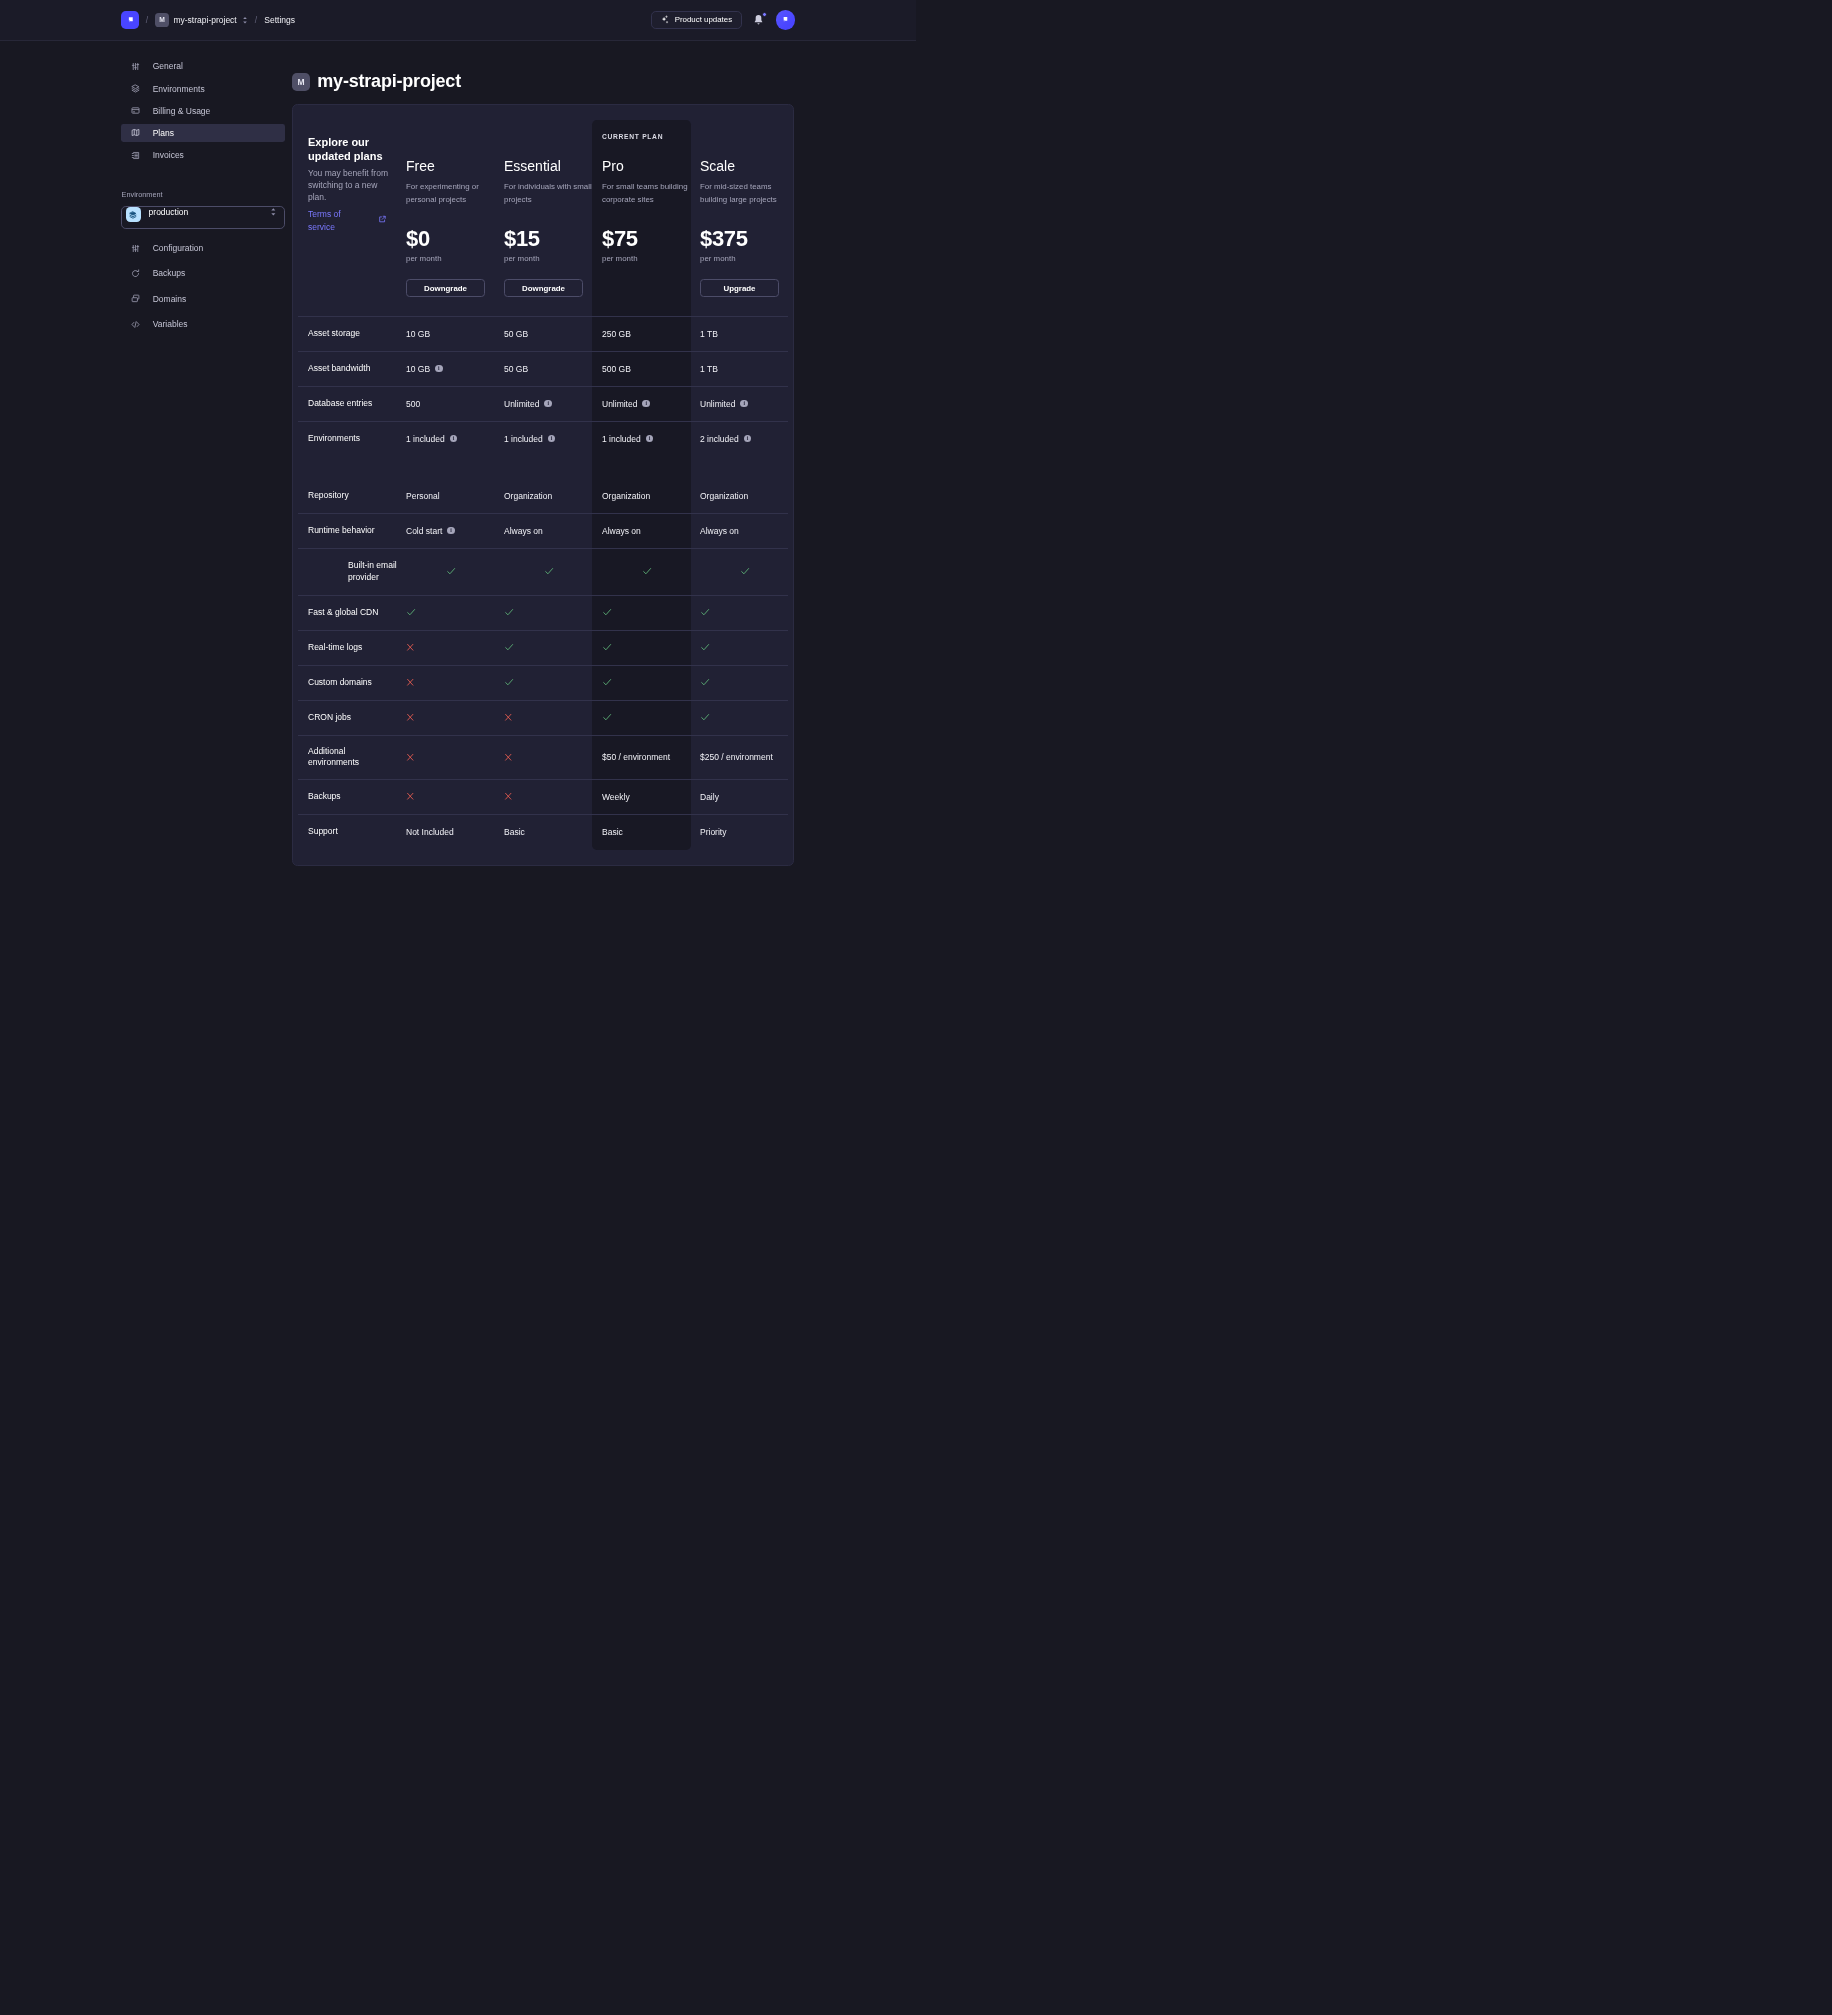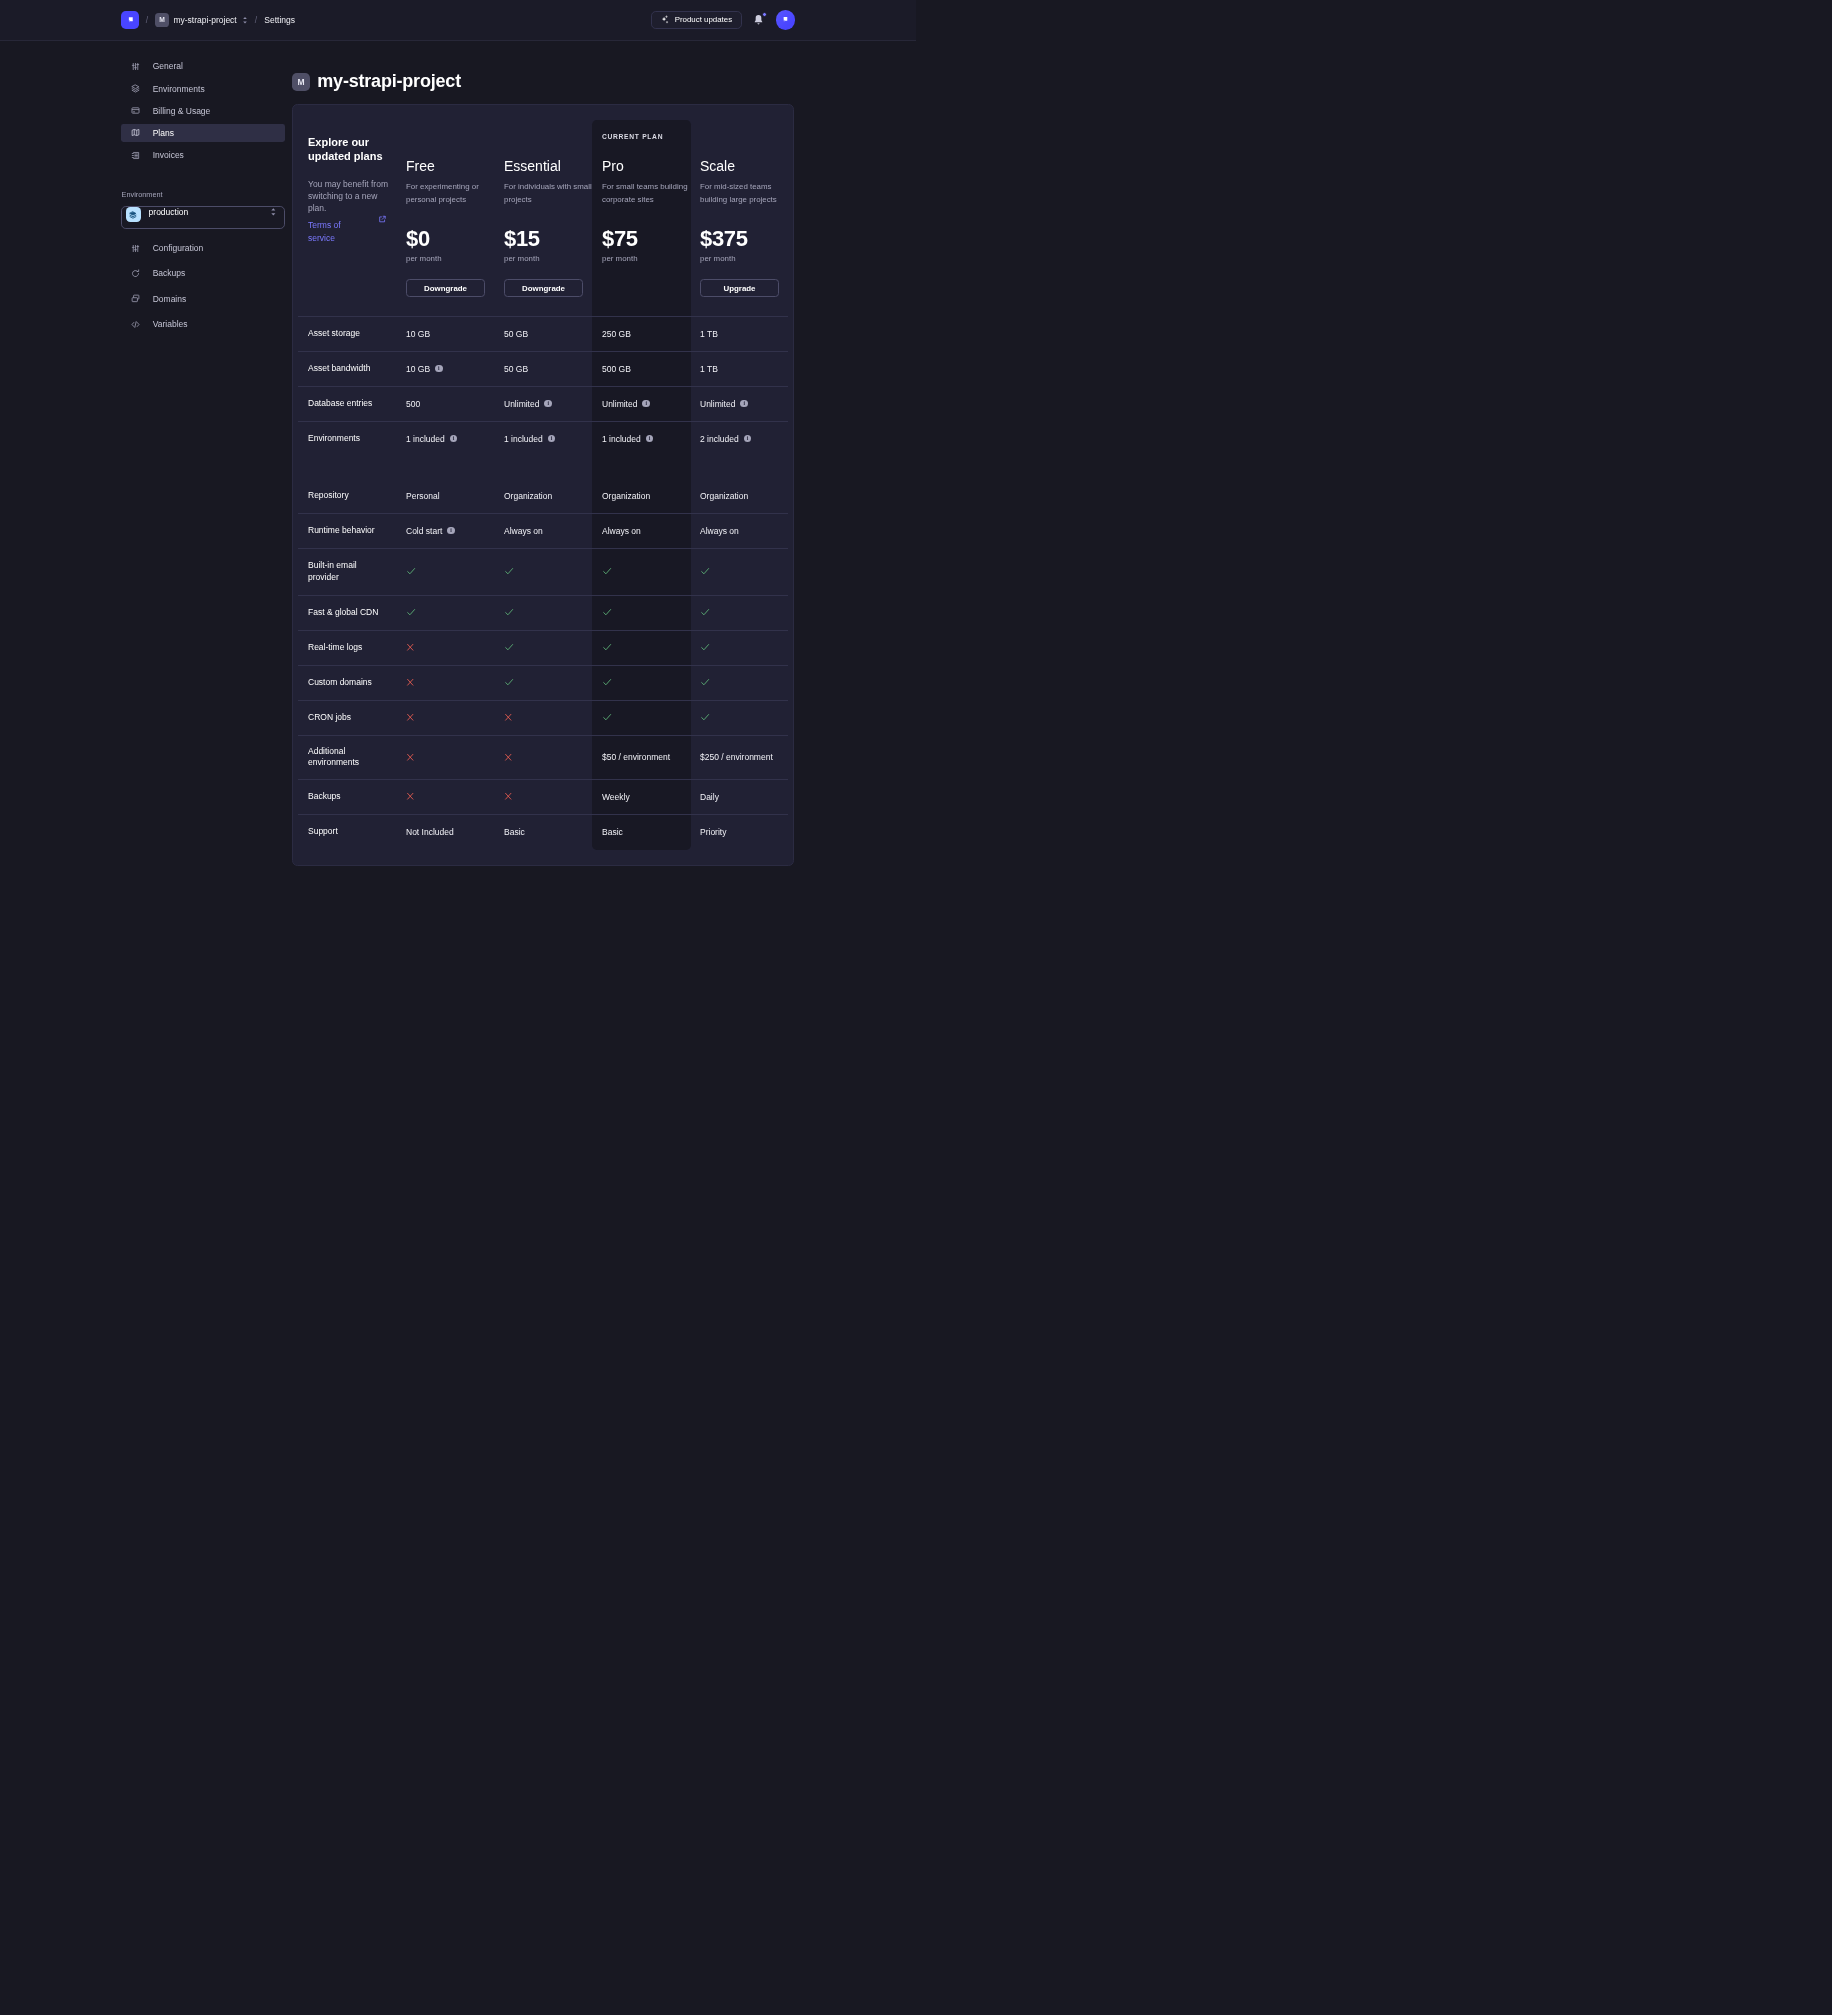--- a/index.html
+++ b/index.html
@@ -94,21 +94,21 @@
     background:#212134; border:0.6px solid #2b2b42; border-radius:5.5px;
   }
   .highlight-col {
     position:absolute; left:299px; top:15px; width:99px; bottom:15px;
     background:#181824; border-radius:4.8px; z-index:0;
   }
   .cols { display:grid; grid-template-columns:113px 98px 98px 98px 1fr; }
   .plans-header { position:relative; z-index:1; height:211px; }
   .intro { padding:30px 0 0 15px; position:relative; }
   .intro h2 { font-size:11px; line-height:14px; font-weight:700; max-width:97px; }
-  .intro p { margin-top:15px; font-size:8.5px; line-height:12px; color:#a5a5ba; max-width:80px; }
+  .intro p { margin-top:4px; font-size:8.5px; line-height:12px; color:#a5a5ba; max-width:80px; }
   .tos-link {
     display:inline-block; margin-top:4.8px; font-size:8.5px; line-height:12.7px;
     color:#7b79ff; max-width:48px; text-decoration:none; cursor:pointer;
   }
   .ext-icon { position:absolute; left:85px; top:110px; color:#7b79ff; cursor:pointer; }
   .plan-col { position:relative; padding-top:53px; }
   .current-label {
     position:absolute; top:28px; left:0; font-size:6.7px; font-weight:700;
     letter-spacing:0.7px; color:#dcdce6; white-space:nowrap;
   }
@@ -437,21 +437,21 @@
             <div class="pcell">
               <span>Always on</span>
             </div>
             <div class="pcell">
               <span>Always on</span>
             </div>
             <div class="pcell">
               <span>Always on</span>
             </div>
           </div>
-          <div class="prow cols" style="height: 47px;">
+          <div class="prow cols" style="height: 47px; padding-left: 40px;">
             <div class="pcell label">
               <span>Built-in email provider</span>
             </div>
             <div class="pcell">
               <span>
                 <svg width="10.3" height="10.3" viewBox="0 0 16 16" fill="none" stroke="#5cb176" stroke-width="1.4" stroke-linecap="round" stroke-linejoin="round">
                   <path d="M2.6 8.7l3.5 3.4 7.3-8.2"></path>
                 </svg>
               </span>
             </div>

